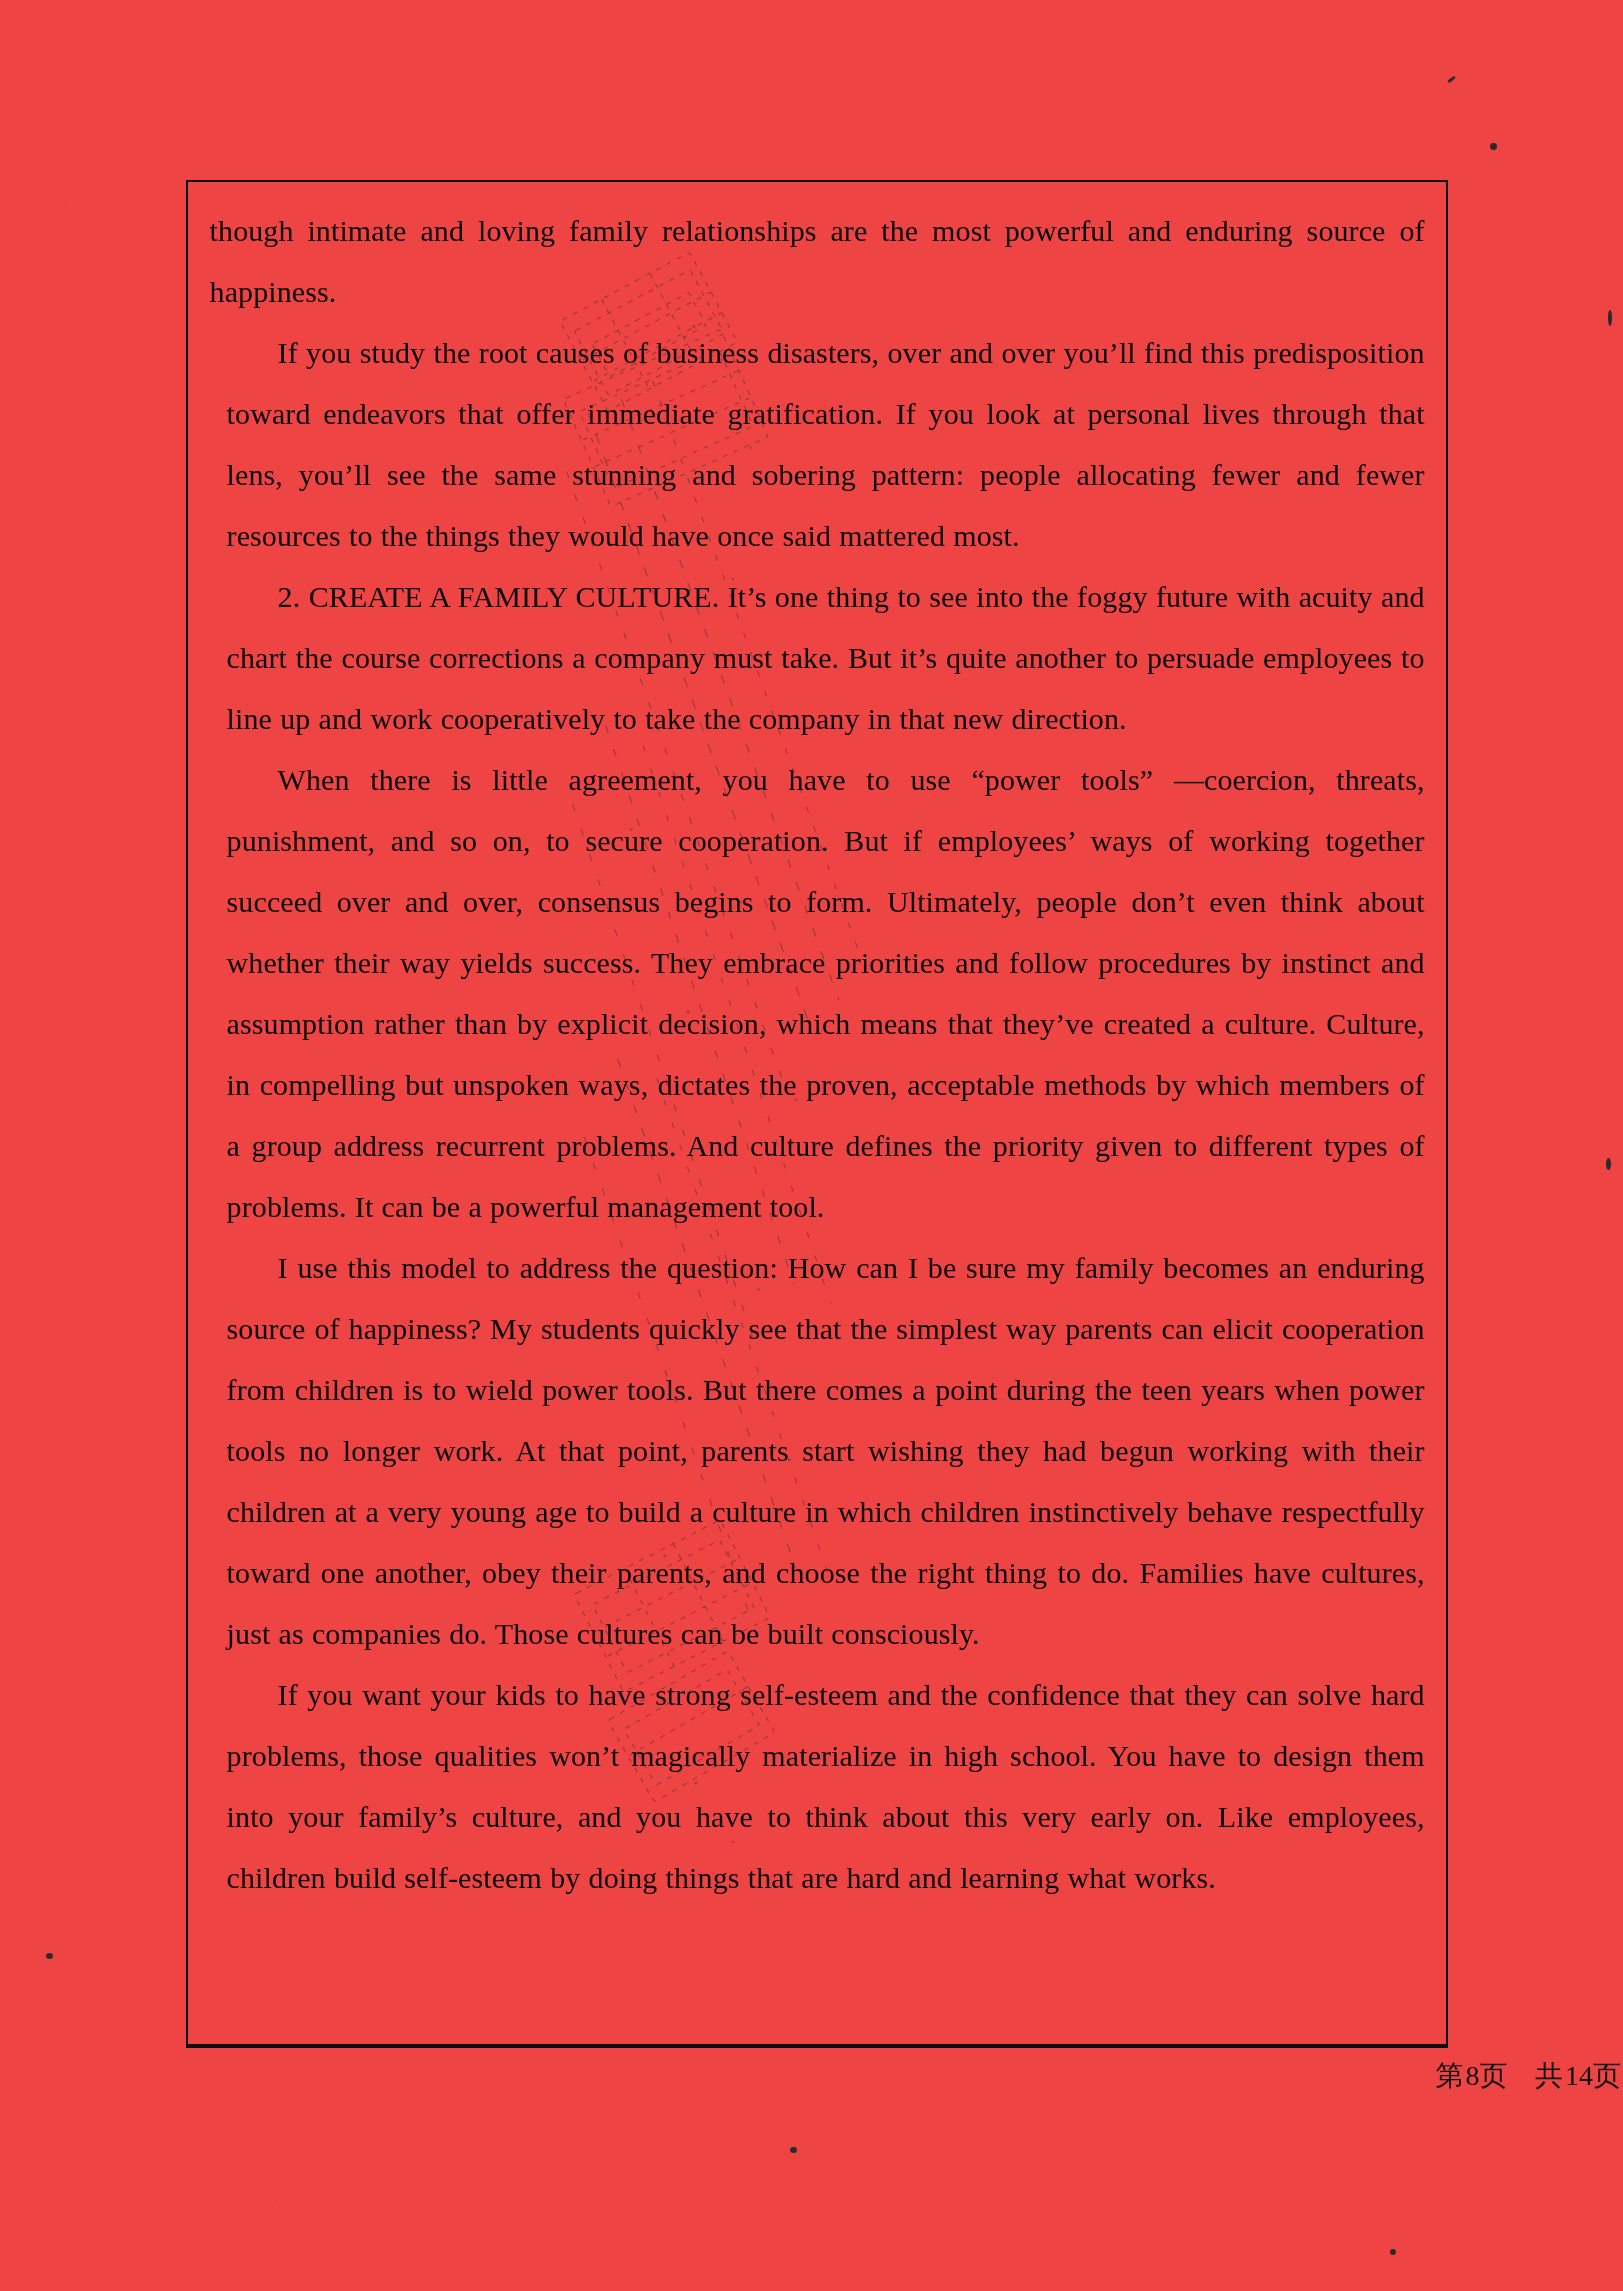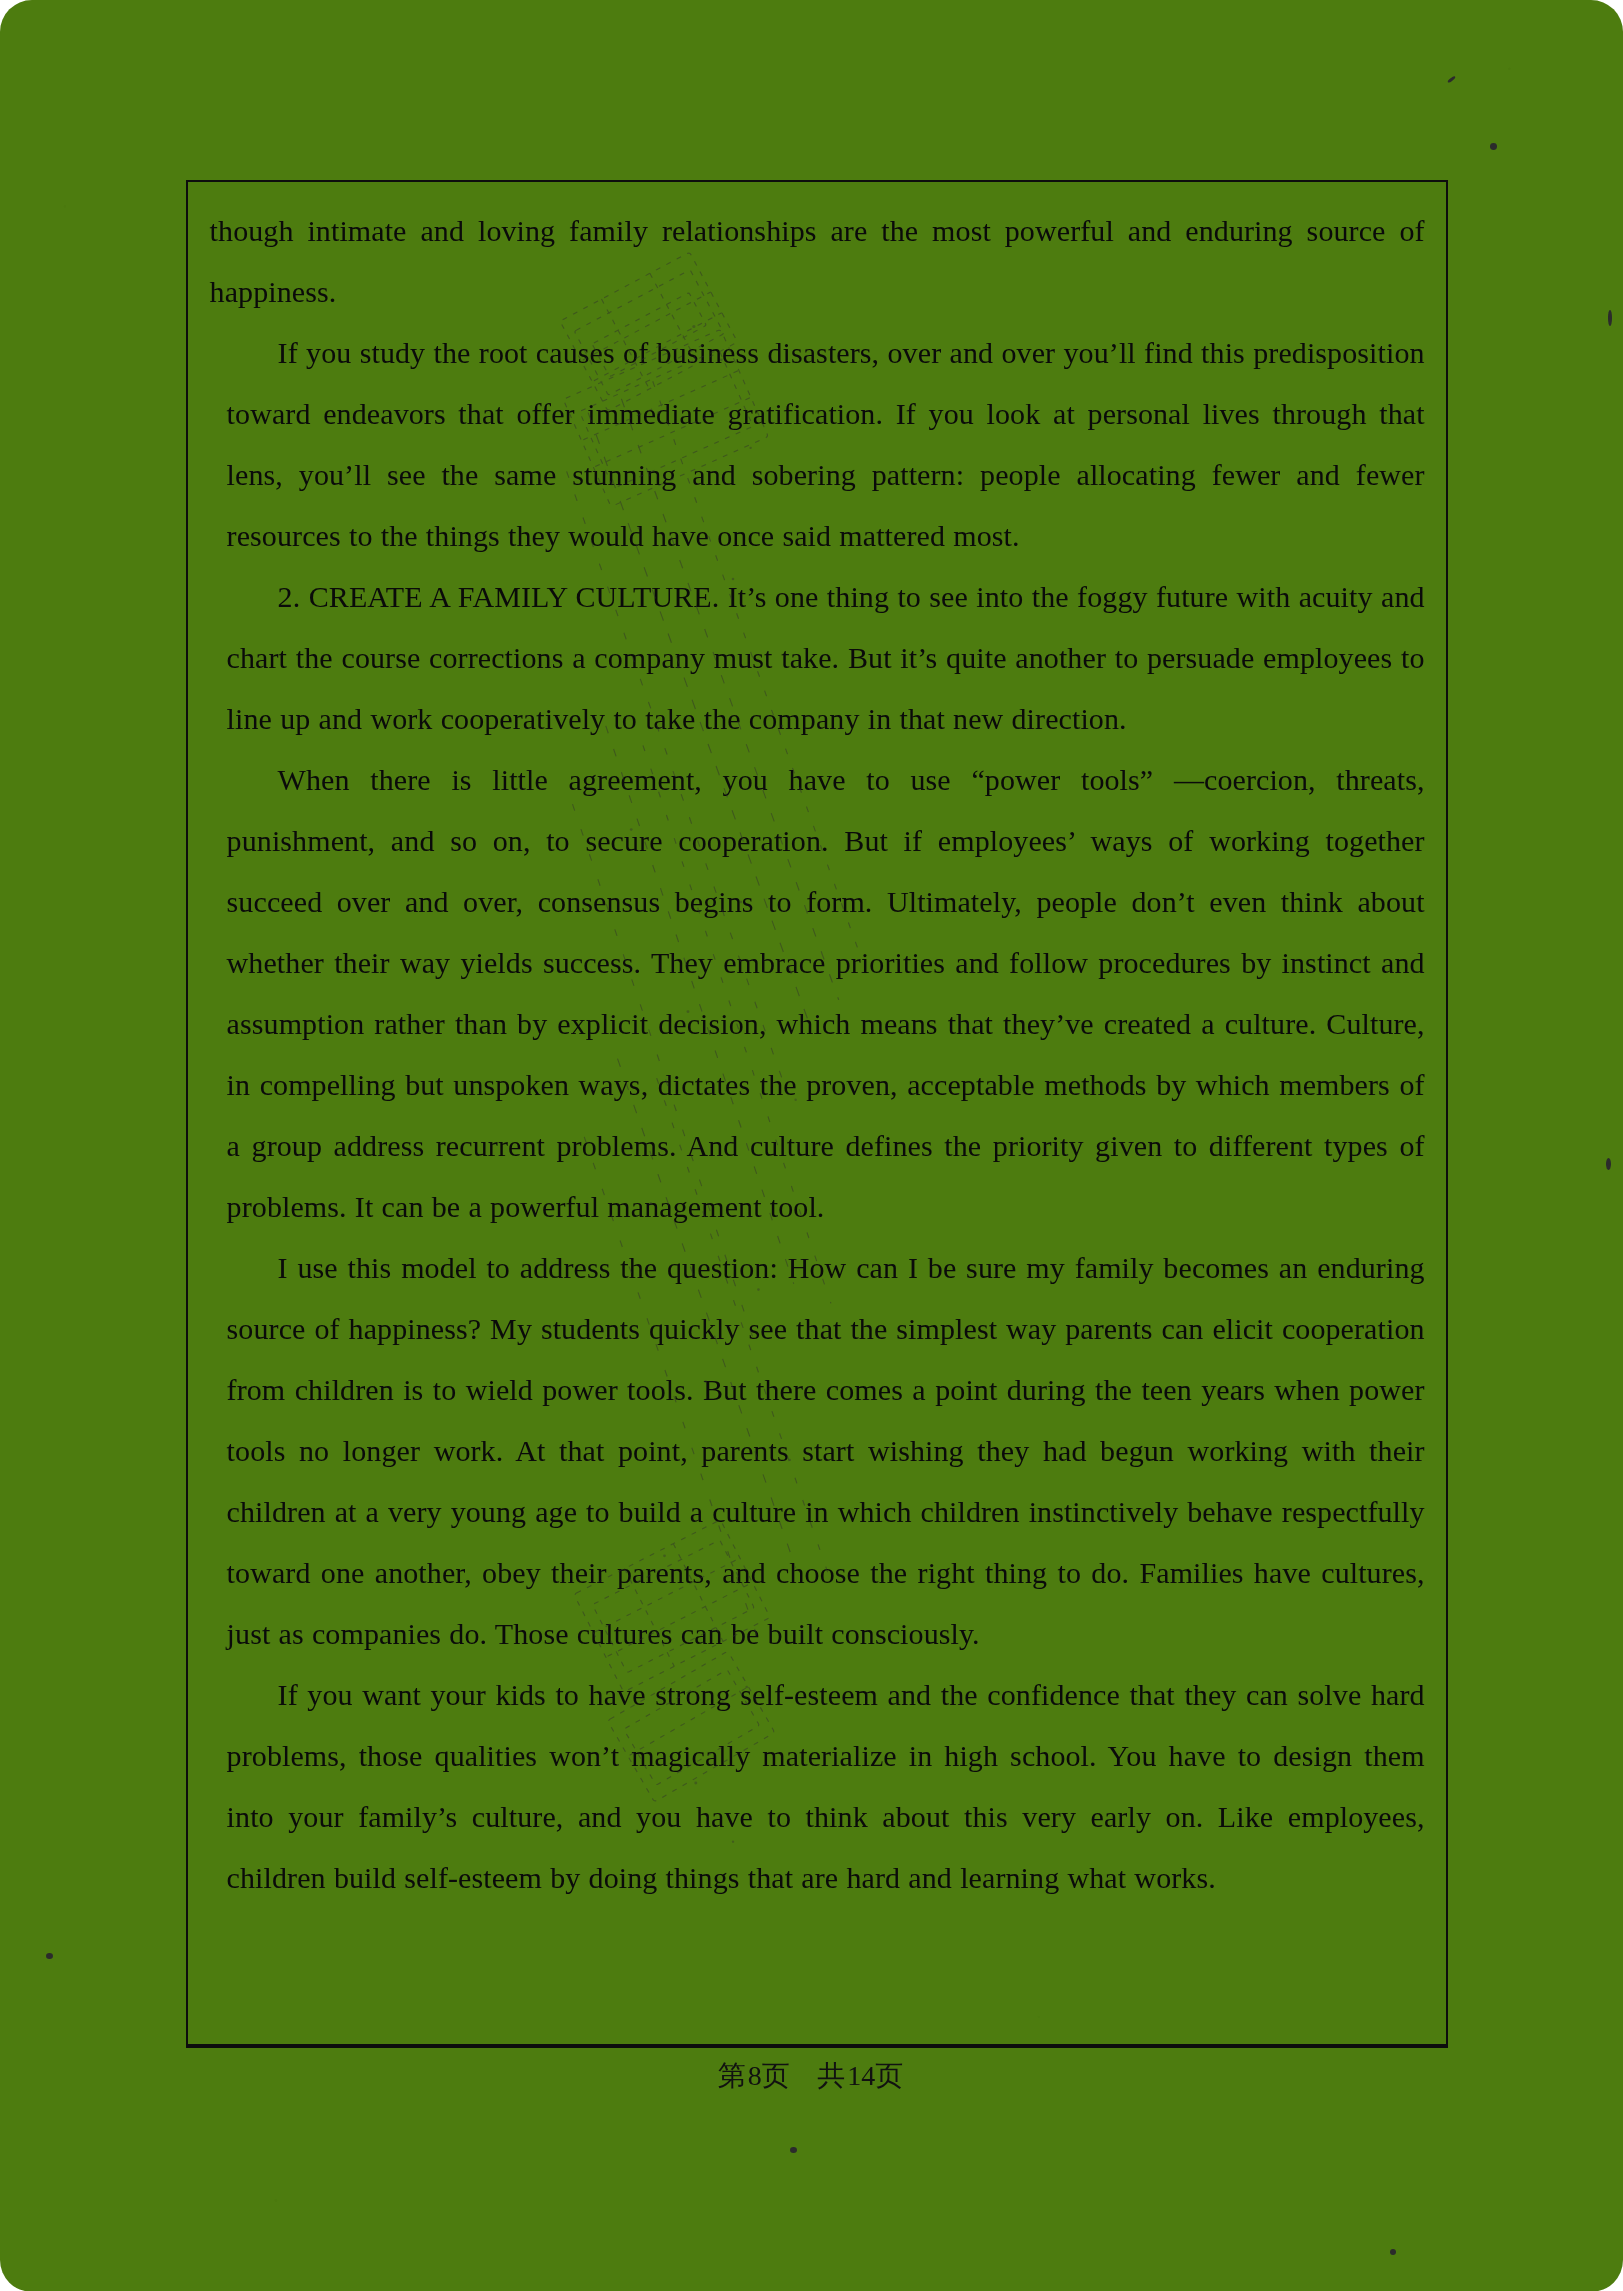--- a/index.html
+++ b/index.html
@@ -13,22 +13,21 @@
     position: relative;
     overflow: hidden;
     font-family: "Liberation Serif", "DejaVu Serif", serif;
     color: #0a0a0a;
   }
 
   
   .scan-page {
     position: absolute;
     inset: 0;
-    background: #4d7c0f;
-    border-radius: 32px;
+    background: #ef4444;
   }
   .scan-noise {
     position: absolute;
     inset: 0;
     pointer-events: none;
     opacity: 0.55;
     background:
       radial-gradient(circle at 4% 9%, rgba(0,0,0,0.045) 0 1.2px, transparent 1.6px),
       radial-gradient(circle at 93% 3%, rgba(0,0,0,0.05) 0 1.1px, transparent 1.5px),
       radial-gradient(circle at 17% 96%, rgba(0,0,0,0.04) 0 1.3px, transparent 1.7px),
@@ -99,21 +98,21 @@
     top: 2045px;
     width: 1262px;
     height: 2.9px;
     background: #0d0d0d;
   }
   .footer-text {
     position: absolute;
     left: 0;
     top: 2056px;
     width: 1623px;
-    text-align: center;
+    text-align: right;
     font-size: 28px;
     line-height: 39px;
     font-family: "DejaVu Sans", "Liberation Sans", sans-serif;
     letter-spacing: 2px;
     color: #111111;
   }
   .footer-text .pgnum {
     font-family: "Liberation Serif", "DejaVu Serif", serif;
     letter-spacing: 0;
   }

